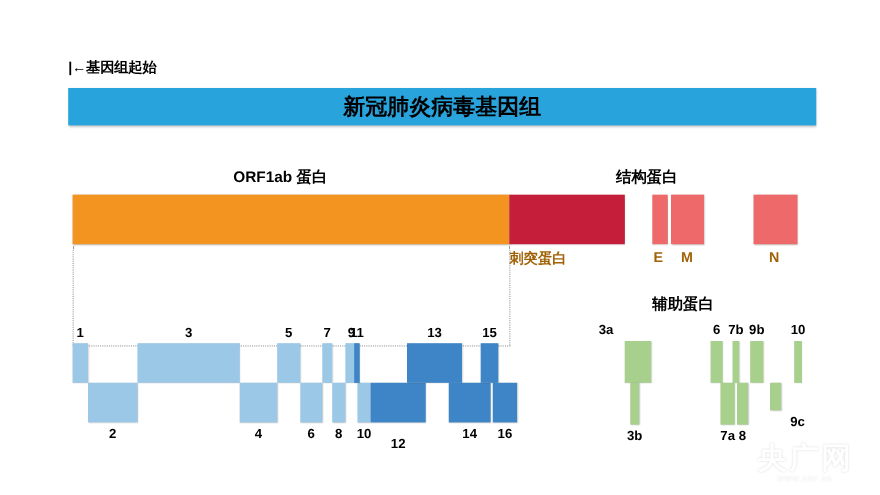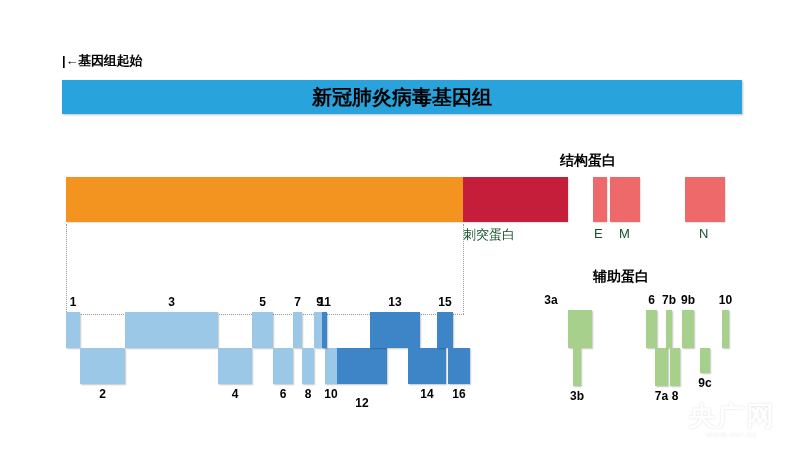--- a/index.html
+++ b/index.html
@@ -35,21 +35,21 @@
   .section-title{font-size:14px;font-weight:bold;color:#000;white-space:nowrap;}
 
   
   .pbar{box-shadow:0.5px 0.5px 1.5px rgba(0,0,0,0.3);}
   #orf1ab-bar{left:66px;top:177px;width:397px;height:45px;background:#f2941f;}
   #spike-bar{left:463px;top:177px;width:105px;height:45px;background:#c41e3a;}
   #e-bar{left:593px;top:177px;width:14px;height:45px;background:#ee6a6a;}
   #m-bar{left:610px;top:177px;width:30px;height:45px;background:#ee6a6a;}
   #n-bar{left:685px;top:177px;width:40px;height:45px;background:#ee6a6a;}
 
-  .glabel{font-size:13px;font-weight:normal;color:#14532d;white-space:nowrap;}
+  .glabel{font-size:13px;font-weight:bold;color:#a16207;white-space:nowrap;}
 
   
   .guide-v{
     border-left:1px dotted #9a9a9a;width:0;
   }
   .guide-h{
     border-top:1px dotted #9a9a9a;height:0;
   }
 
   
@@ -78,20 +78,21 @@
 <body>
 
 <div id="stage">
 
   <div class="abs ruler-label" id="ruler-left" style="left:62px;top:52px;">|←基因组起始</div>
 
   <div class="abs" id="genome-bar">
     <div id="genome-bar-label">新冠肺炎病毒基因组</div>
   </div>
 
+  <div class="abs section-title" style="left:212px;top:152px;">ORF1ab 蛋白</div>
   <div class="abs section-title" style="left:560px;top:152px;">结构蛋白</div>
   <div class="abs section-title" style="left:593px;top:268px;">辅助蛋白</div>
 
   <div class="abs pbar" id="orf1ab-bar"></div>
   <div class="abs pbar" id="spike-bar"></div>
   <div class="abs pbar" id="e-bar"></div>
   <div class="abs pbar" id="m-bar"></div>
   <div class="abs pbar" id="n-bar"></div>
 
   <div class="abs glabel" style="left:463px;top:226px;">刺突蛋白</div>
@@ -147,21 +148,21 @@
       <div class="num" style="left: 637.5px; width: 28px; top: 293px;">6</div>
       <div class="blk" style="left: 655px; width: 13px; height: 38px; top: 348px; background: rgb(168, 208, 141);"></div>
       <div class="num" style="left: 647.5px; width: 28px; top: 389px;">7a</div>
       <div class="blk" style="left: 666px; width: 6px; height: 38px; top: 310px; background: rgb(168, 208, 141);"></div>
       <div class="num" style="left: 655px; width: 28px; top: 293px;">7b</div>
       <div class="blk" style="left: 670px; width: 10px; height: 38px; top: 348px; background: rgb(168, 208, 141);"></div>
       <div class="num" style="left: 661px; width: 28px; top: 389px;">8</div>
       <div class="blk" style="left: 682px; width: 12px; height: 38px; top: 310px; background: rgb(168, 208, 141);"></div>
       <div class="num" style="left: 674px; width: 28px; top: 293px;">9b</div>
       <div class="blk" style="left: 700px; width: 10px; height: 25px; top: 348px; background: rgb(168, 208, 141);"></div>
-      <div class="num" style="left: 691px; width: 28px; top: 376px; text-align: center;">9c</div>
+      <div class="num" style="left: 711px; width: 28px; top: 376px; text-align: center;">9c</div>
       <div class="blk" style="left: 722px; width: 7px; height: 38px; top: 310px; background: rgb(168, 208, 141);"></div>
       <div class="num" style="left: 711.5px; width: 28px; top: 293px;">10</div>
     </div>
 
   <div class="abs" id="watermark">
     <div id="wm-chars">央广网</div>
     <div id="wm-url">www.cnr.cn</div>
   </div>
 
 </div>

